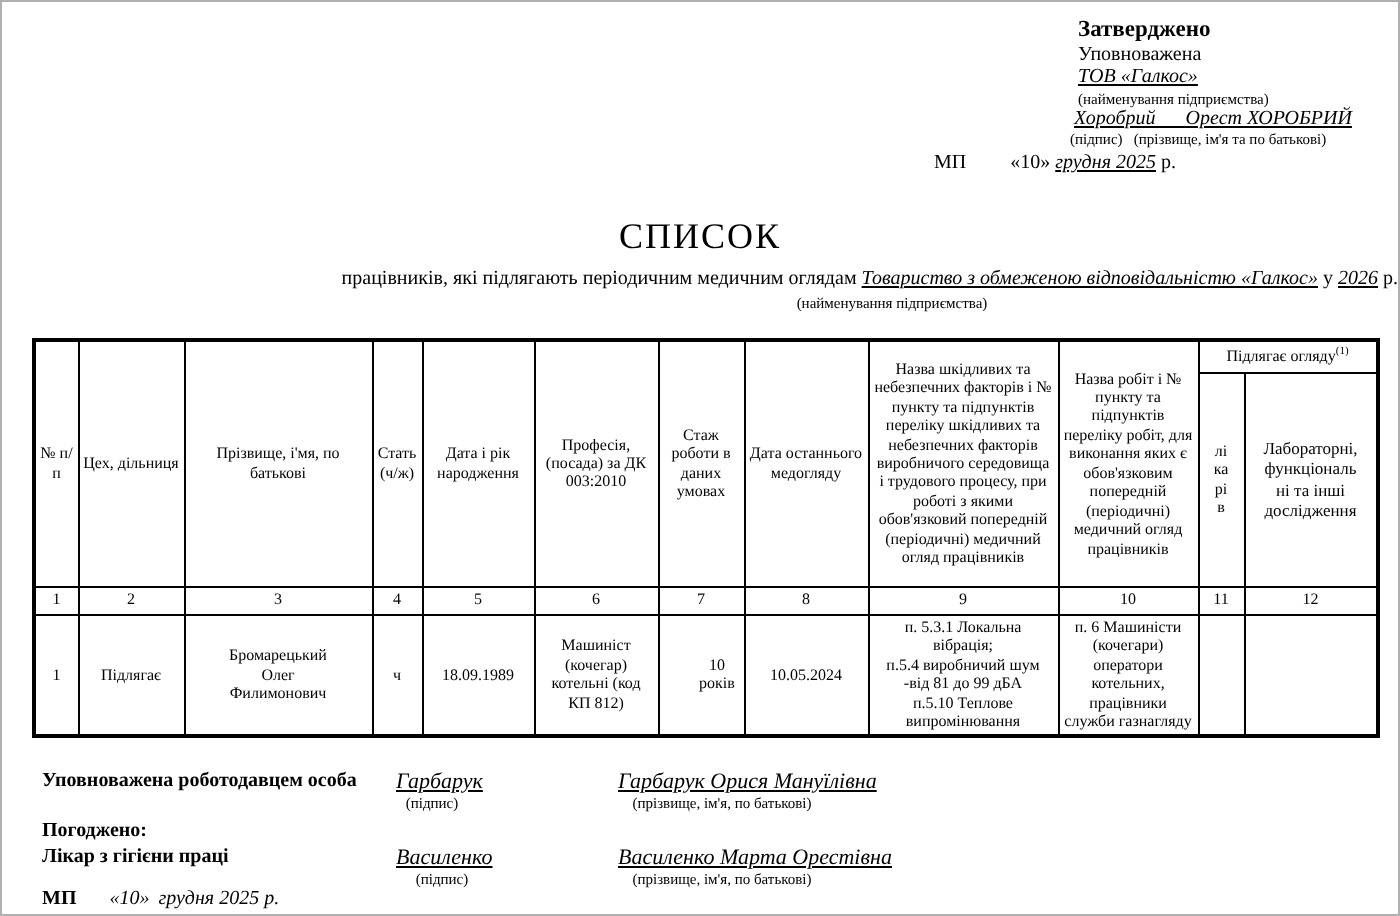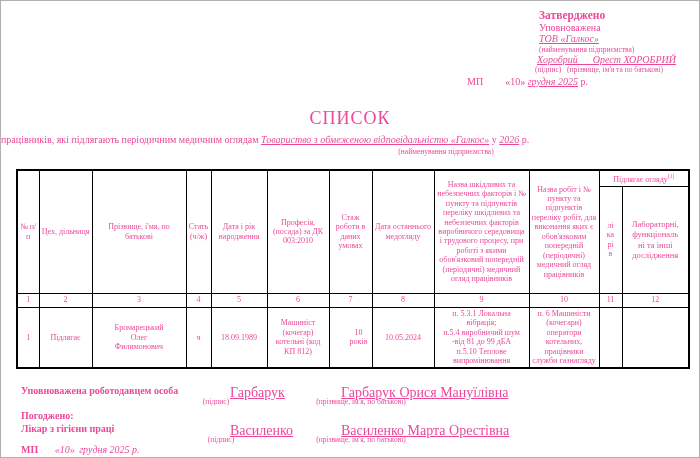--- a/index.html
+++ b/index.html
@@ -1,34 +1,34 @@
 <!DOCTYPE html>
 <html><head>
 <meta charset="utf-8">
 <style>
   * { margin:0; padding:0; box-sizing:border-box; }
   html,body { background:#e8e8e8; }
   .page {
     position:relative; width:700px; height:458px; margin:0 auto;
     background:#ffffff; border:1px solid #b0b0b0; overflow:hidden;
-    font-family:"Liberation Serif", serif; color:#ec4899;
+    font-family:"Liberation Serif", serif; color:#000000;
   }
   
   .approval { position:absolute; left:466px; top:9px; width:230px; font-size:10px; line-height:11.5px; }
   .approval .ind { margin-left:72px; }
   .approved { font-weight:bold; font-size:11.5px; }
   .uline-it { font-style:italic; text-decoration:underline; }
   .small-cap { font-size:7.5px; line-height:9px; white-space:pre; }
   .pre { white-space:pre; }
   .mp-line { margin-top:2px; }
   .mp-line .gap { display:inline-block; width:22px; }
   
   .doc-title { position:absolute; top:107px; left:0; width:100%; text-align:center;
     font-weight:normal; font-size:18px; letter-spacing:1px; }
-  .subtitle { position:absolute; top:133px; left:0; width:100%; text-align:left; font-size:10px; }
+  .subtitle { position:absolute; top:133px; left:0; width:100%; text-align:right; font-size:10px; }
   .subtitle-cap { position:absolute; top:146px; left:330px; width:230px; text-align:center; font-size:7.5px; }
   
   table.main { position:absolute; left:15px; top:168px; width:672px;
     border-collapse:collapse; table-layout:fixed; border:2px solid #000; }
   table.main th, table.main td {
     border:1px solid #000; font-weight:normal; text-align:center;
     vertical-align:middle; font-size:8px; line-height:1.18; padding:1px 2px;
     overflow:hidden;
   }
   th.hdr-sm { font-size:6.8px; }
@@ -36,21 +36,21 @@
   td.num-row { height:14px; border-bottom:2px solid #000; }
   tr.data-row td { height:61px; }
   td.al { text-align:left; padding-left:4px; }
   td.prof { font-size:10px; line-height:1.25; }
   td.fine { font-size:6.5px; text-align:left; line-height:1.25; padding-left:3px; padding-right:2px; }
   .preline { white-space:pre-line; }
   sup.fn { font-size:5.5px; vertical-align:super; }
   
   .footnote { position:absolute; left:48px; top:373px; font-weight:bold; font-size:9.5px; }
   .sig-label { position:absolute; left:20px; font-weight:bold; font-size:10px; }
-  .sig-val { position:absolute; text-decoration:underline; font-size:14px;margin-left:32px; }
+  .sig-val { position:absolute; font-style:italic; text-decoration:underline; font-size:11px; }
   .sig-cap { position:absolute; font-size:7.5px; text-align:center; }
   .mp-bottom { position:absolute; left:20px; top:443px; font-size:10px; }
   .mp-bottom .mp { font-weight:bold; }
   .mp-bottom .dt { font-style:italic; margin-left:14px; }
 </style>
 </head>
 <body>
 
 <div class="page">
 

